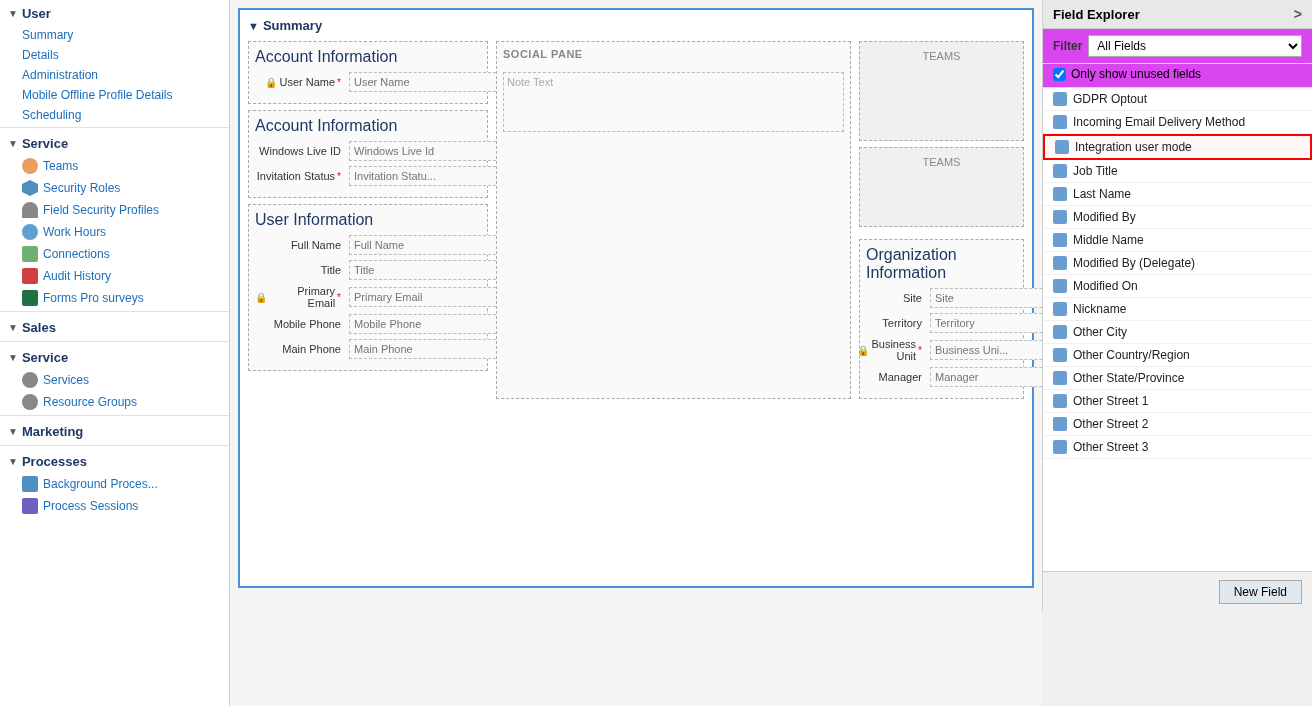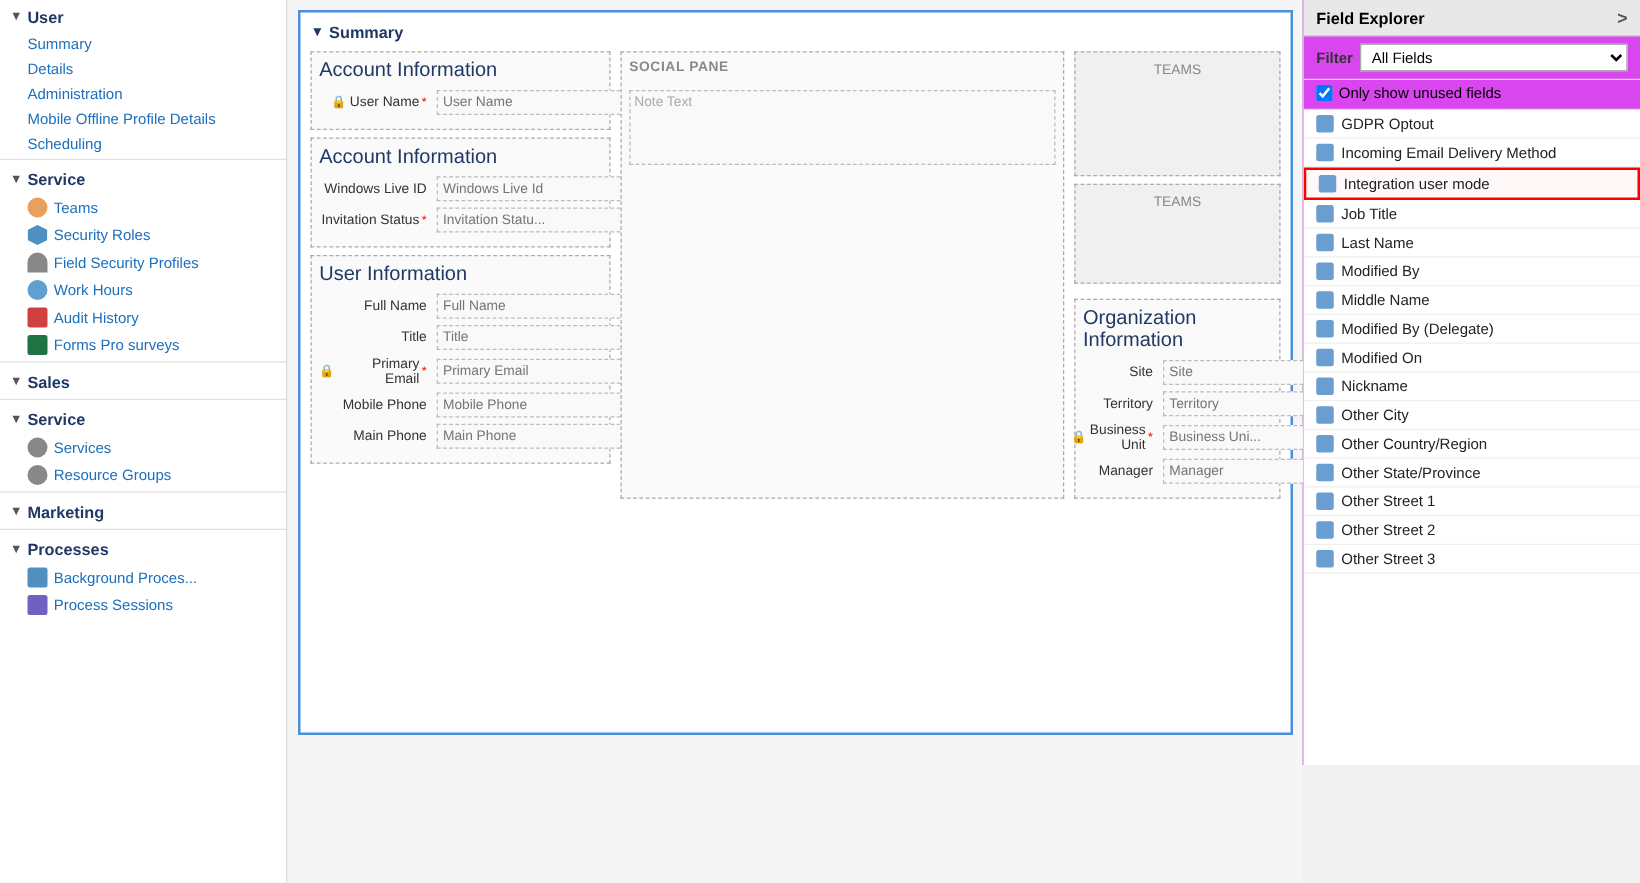--- a/index.html
+++ b/index.html
@@ -364,20 +364,24 @@
     </div>
     <div class="sidebar-item">
       <span class="icon icon-key"></span>
       <span>Field Security Profiles</span>
     </div>
     <div class="sidebar-item">
       <span class="icon icon-clock"></span>
       <span>Work Hours</span>
     </div>
     <div class="sidebar-item">
+      <span class="icon icon-link"></span>
+      <span>Connections</span>
+    </div>
+    <div class="sidebar-item">
       <span class="icon icon-book"></span>
       <span>Audit History</span>
     </div>
     <div class="sidebar-item">
       <span class="icon icon-excel"></span>
       <span>Forms Pro surveys</span>
     </div>
   </div>
 
   <div class="sidebar-divider"></div>
@@ -638,13 +642,16 @@
       </div>
       <div class="fe-item">
         <span class="fe-item-icon"></span>
         <span>Other Street 2</span>
       </div>
       <div class="fe-item">
         <span class="fe-item-icon"></span>
         <span>Other Street 3</span>
       </div>
     </div>
+  <div class="fe-footer">
+    <button class="fe-new-field-btn">New Field</button>
+  </div>
 </div>
 
 </body></html>

